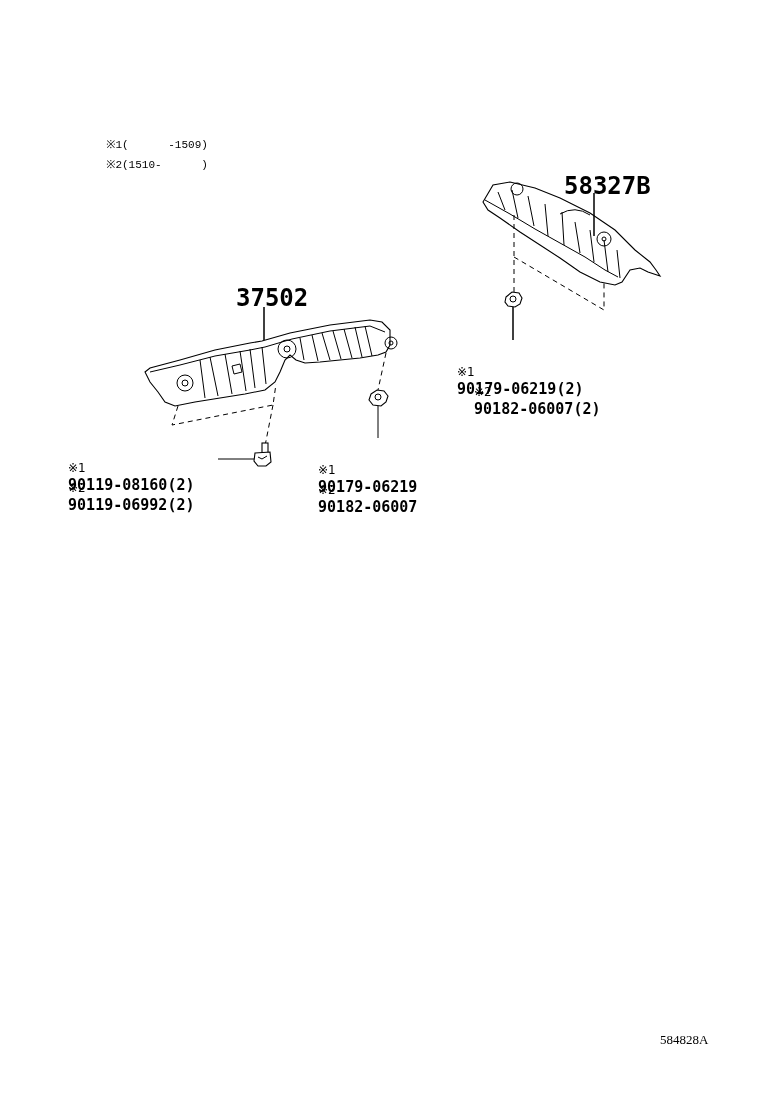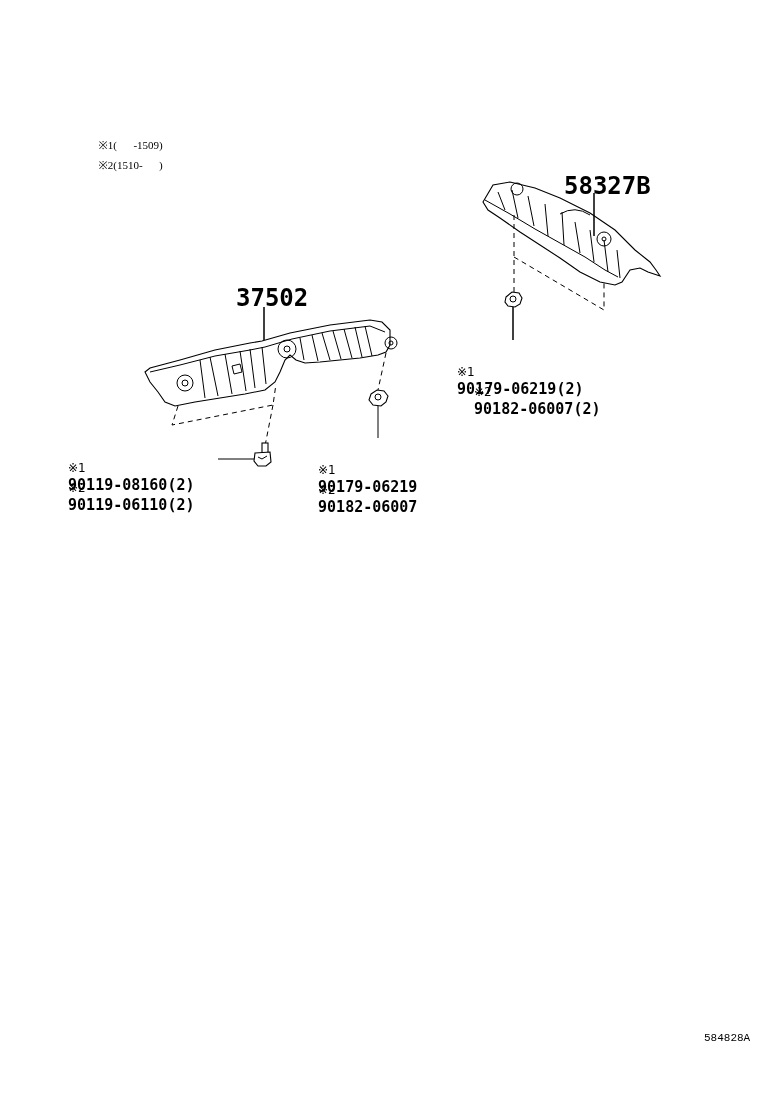--- a/index.html
+++ b/index.html
@@ -1,22 +1,22 @@
 <!DOCTYPE html>
 <html><head>
   <meta charset="utf-8">
   <style>
     html, body { margin: 0; padding: 0; background: #ffffff; }
     body { width: 760px; height: 1112px; position: relative; overflow: hidden; font-family: "DejaVu Sans", sans-serif; color: #000; }
     .abs { position: absolute; white-space: pre; }
-    .legend { font-family: Liberation Serif, serif; font-size: 11px; line-height: 13px; letter-spacing: 0px; }
+    .legend { font-family: Liberation Mono, monospace; font-size: 11px; line-height: 13px; letter-spacing: 0px; }
     .partno { font-family: "DejaVu Sans Mono", monospace; font-weight: bold; font-size: 15px; letter-spacing: 0px; }
     .mark { font-family: "DejaVu Sans", sans-serif; font-size: 12px; font-weight: normal; }
     .mainno { font-family: "DejaVu Sans Mono", monospace; font-weight: bold; font-size: 24px; }
-    .code { font-family: Liberation Mono, monospace; font-size: 11px; margin-left: 44px; }
+    .code { font-family: Liberation Serif, serif; font-size: 13px; }
     svg { position: absolute; left: 0; top: 0; }
     .ln { stroke: #000; fill: none; stroke-width: 1; }
     .thick { stroke: #000; fill: none; stroke-width: 1.5; }
     .dash { stroke: #000; fill: none; stroke-width: 1; stroke-dasharray: 5 4; }
     .part { fill: #fff; stroke: #000; stroke-width: 1.1; }
   </style>
 </head>
 <body>
 
 <svg width="760" height="1112" viewBox="0 0 760 1112">
@@ -94,21 +94,21 @@
   <span class="mark">※2</span>
   <span>90182-06007</span><span>(2)</span>
 </div>
 
 <div class="abs partno" style="left:50px; top:440px;">
   <span class="mark">※1</span>
   <span>90119-08160</span><span>(2)</span>
 </div>
 <div class="abs partno" style="left:50px; top:460px;">
   <span class="mark">※2</span>
-  <span>90119-06110</span><span>(2)</span>
+  <span>90119-06992</span><span>(2)</span>
 </div>
 
 <div class="abs partno" style="left:300px; top:442px;">
   <span class="mark">※1</span>
   <span>90179-06219</span>
 </div>
 <div class="abs partno" style="left:300px; top:462px;">
   <span class="mark">※2</span>
   <span>90182-06007</span>
 </div>

